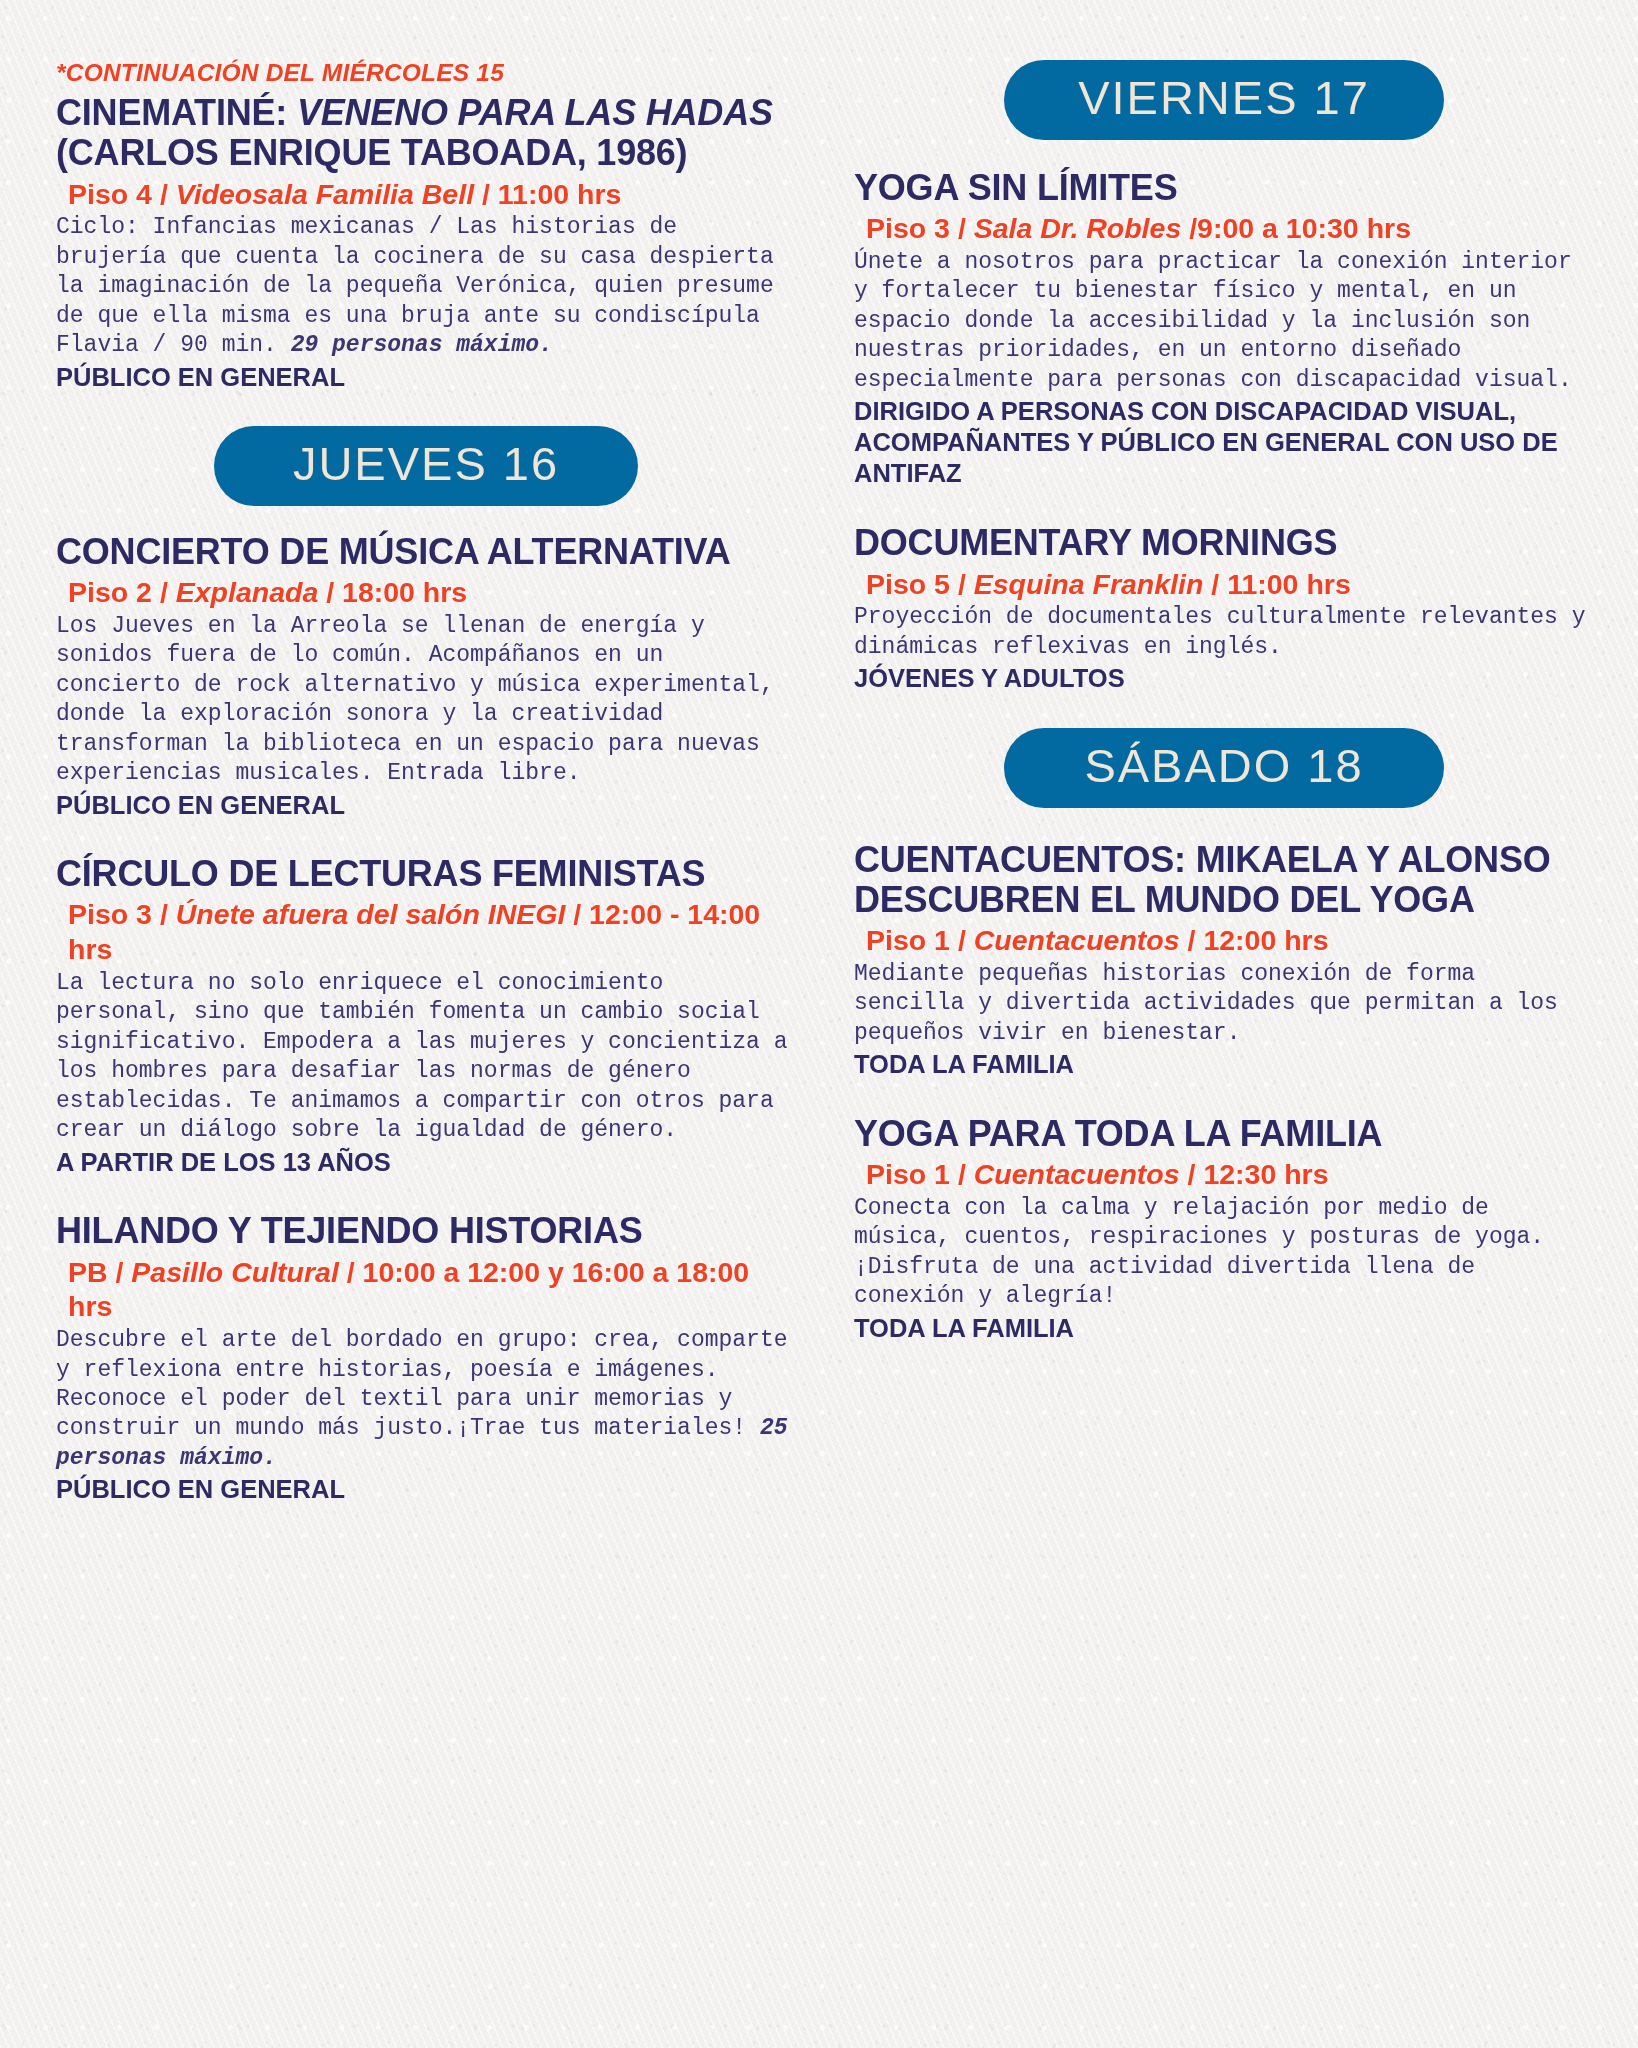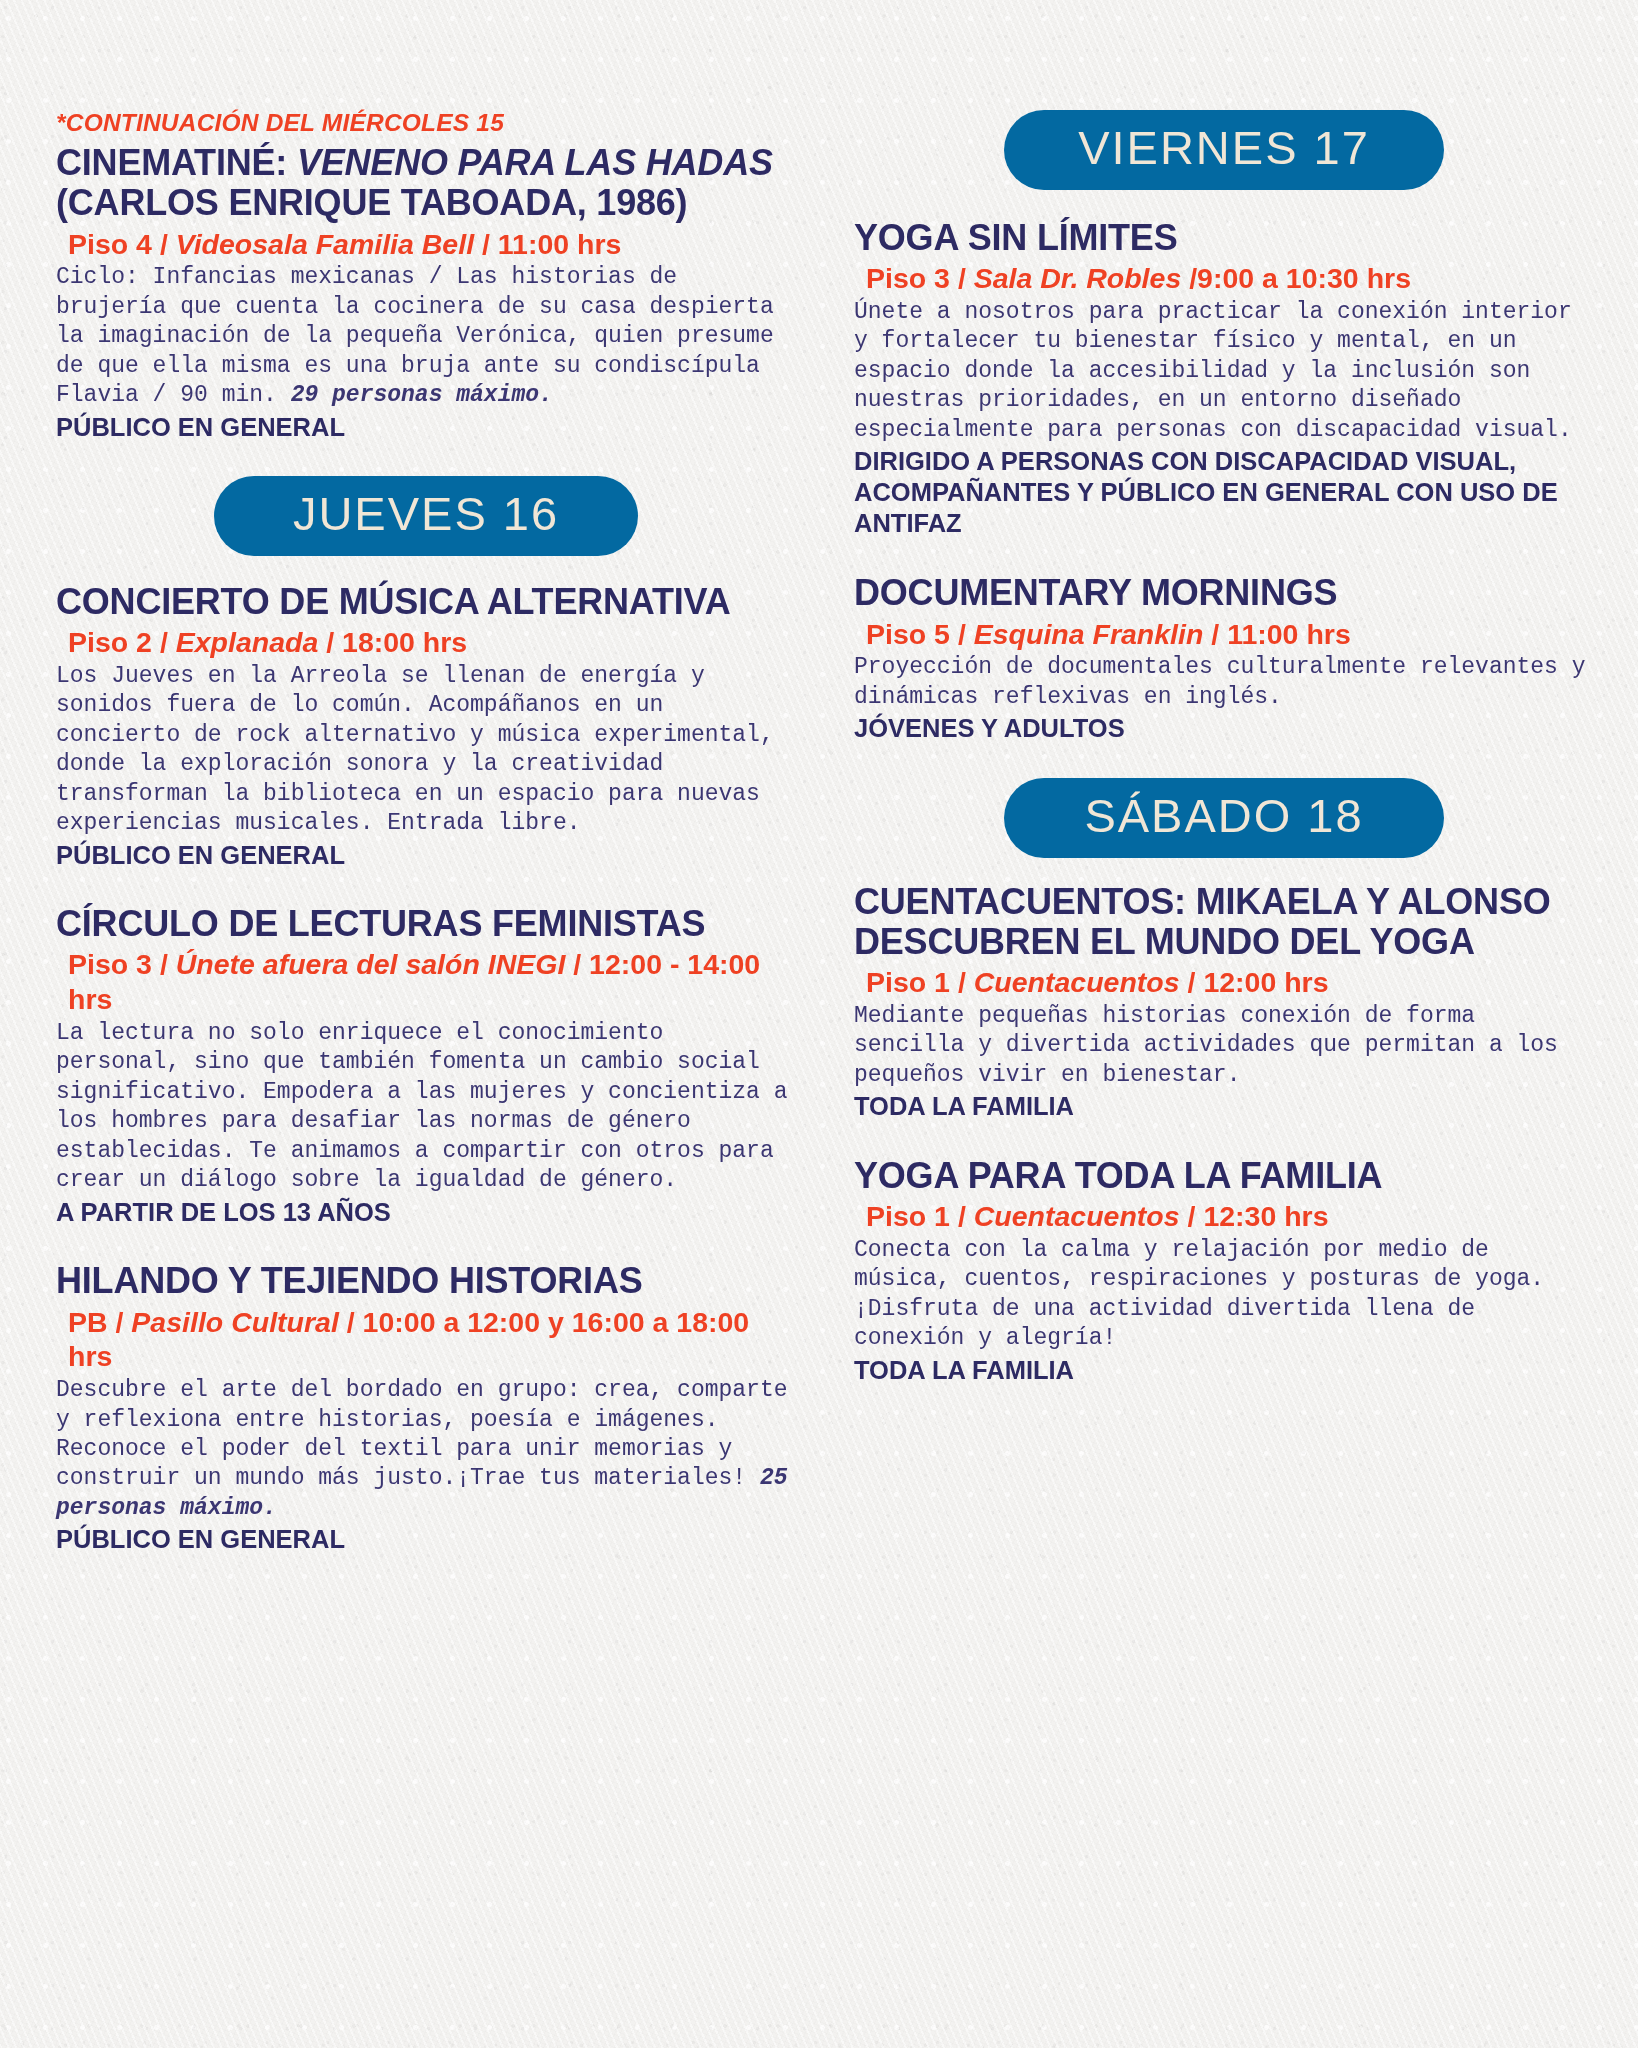--- a/index.html
+++ b/index.html
@@ -42,21 +42,21 @@
   }
   .page {
     position: absolute;
     inset: 0;
     z-index: 2;
     padding: 0;
   }
   .columns {
     display: flex;
     gap: 58px;
-    padding: 110px 52px 0 56px;
+    padding: 60px 52px 0 56px;
     box-sizing: border-box;
   }
   .col {
     width: 740px;
     flex: 0 0 740px;
   }
   
   .cont-note {
     color: #ef4123;
     font-weight: bold;
@@ -195,21 +195,21 @@
         <div class="ev-aud multi">DIRIGIDO A PERSONAS CON DISCAPACIDAD VISUAL, ACOMPAÑANTES Y PÚBLICO EN GENERAL CON USO DE ANTIFAZ</div>
       </div>
 
       <div class="event">
         <div class="ev-title">DOCUMENTARY MORNINGS</div>
         <div class="ev-place"><span>Piso 5</span><span> / </span><span class="venue">Esquina Franklin</span><span> / </span><span>11:00 hrs</span></div>
         <div class="ev-desc">Proyección de documentales culturalmente relevantes y dinámicas reflexivas en inglés.</div>
         <div class="ev-aud">JÓVENES Y ADULTOS</div>
       </div>
 
-      <div class="day-pill-wrap" style="margin-top:26px; margin-bottom:24px;">
+      <div class="day-pill-wrap" style="margin-top:26px; margin-bottom:32px;">
         <div class="day-pill wide">SÁBADO 18</div>
       </div>
 
       <div class="event">
         <div class="ev-title">CUENTACUENTOS: MIKAELA Y ALONSO DESCUBREN EL MUNDO DEL YOGA</div>
         <div class="ev-place"><span>Piso 1</span><span> / </span><span class="venue">Cuentacuentos</span><span> / </span><span>12:00 hrs</span></div>
         <div class="ev-desc">Mediante pequeñas historias conexión de forma sencilla y divertida actividades que permitan a los pequeños vivir en bienestar.</div>
         <div class="ev-aud">TODA LA FAMILIA</div>
       </div>
 

